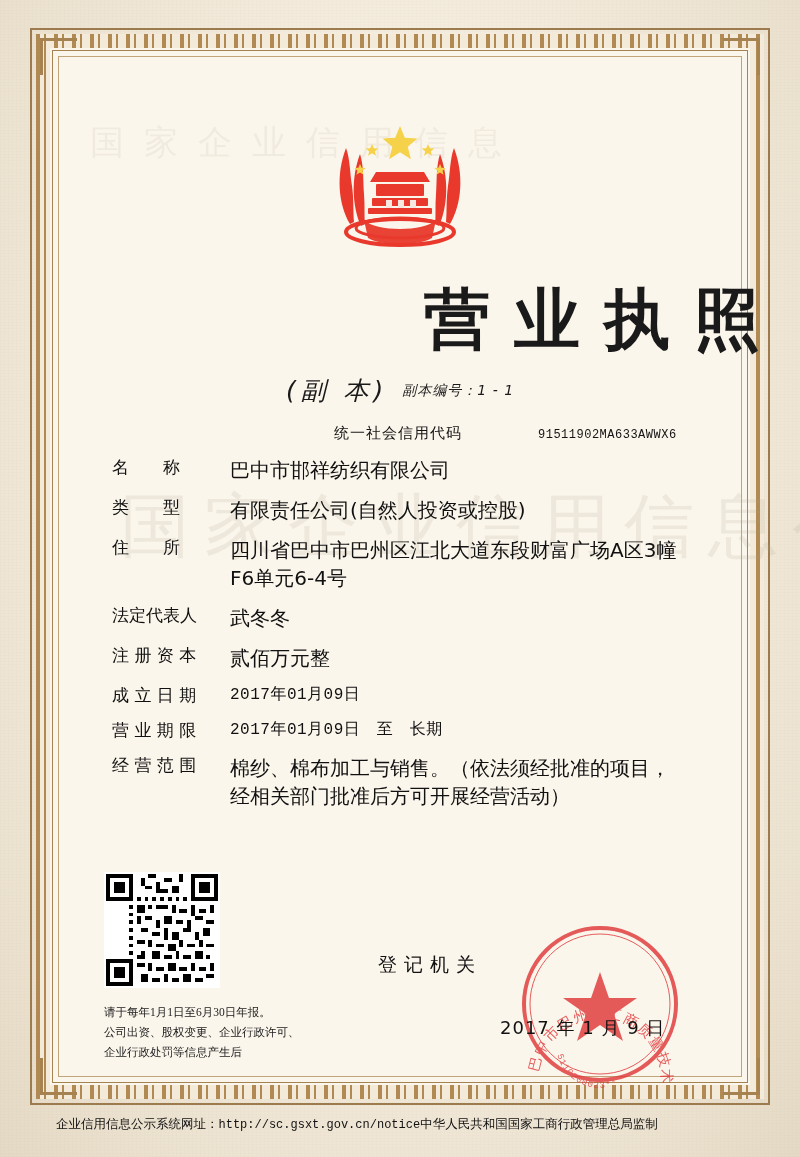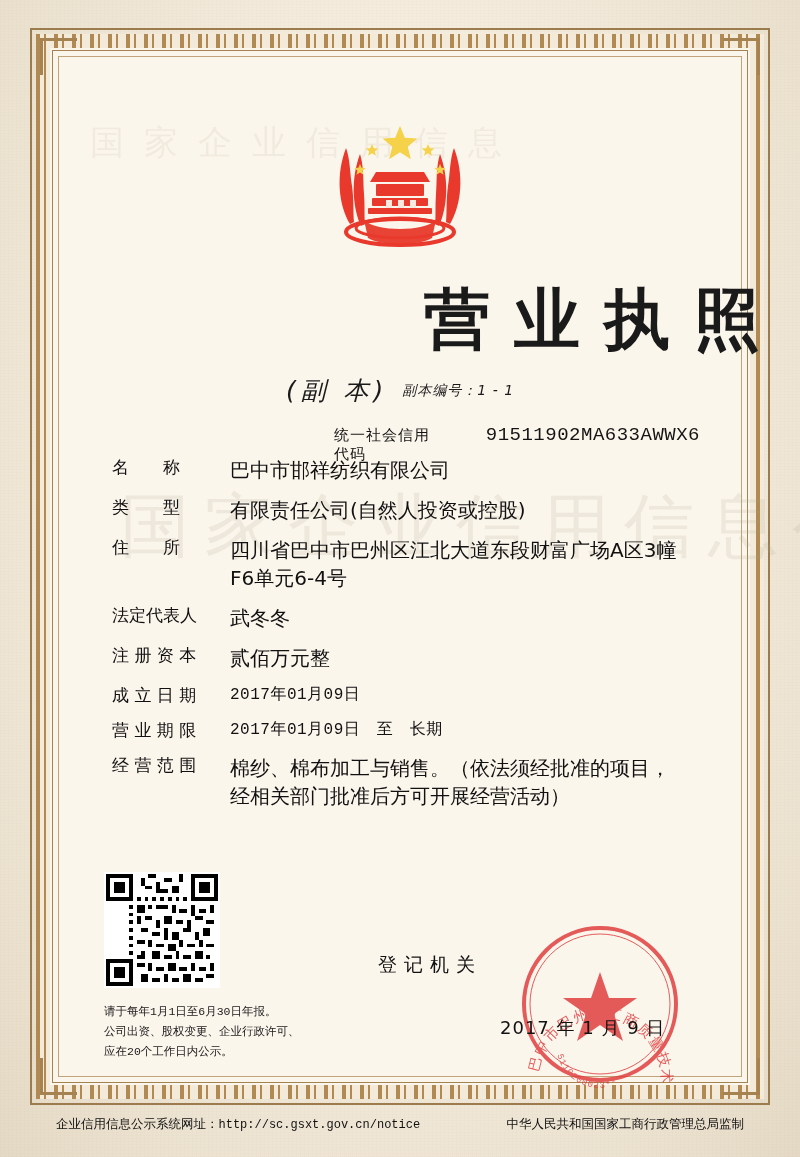--- a/index.html
+++ b/index.html
@@ -145,36 +145,36 @@
     letter-spacing: 1px;
     position: relative;
     top: -4px;
   }
 
   
   .credit-row {
     position: absolute;
     top: 424px;
     left: 112px;
-    right: 100px;
+    right: 112px;
     display: flex;
     align-items: baseline;
     font-family: "DejaVu Sans", sans-serif;
     font-size: 15px;
     color: #141414;
   }
   .credit-label {
     letter-spacing: 1px;
     font-weight: 500;
     margin-left: 222px;
   }
   .credit-value {
-    margin-left: 50px;
+    margin-left: 76px;
     font-family: "Liberation Mono", monospace;
-    font-size: 19px;
+    font-size: 12px;
     letter-spacing: 0.5px;
   }
 
   
   .fields {
     position: absolute;
     top: 456px;
     left: 112px;
     right: 100px;
   }
@@ -264,34 +264,33 @@
     height: 168px;
     opacity: 0.82;
     pointer-events: none;
   }
 
   
   .notice {
     position: absolute;
     left: 104px;
     top: 1002px;
-    font-family: Liberation Mono, monospace;
+    font-family: Liberation Serif, serif;
     font-size: 11.5px;
     line-height: 1.75;
     color: #1a1a1a;
   }
 
   
   .footer {
     position: absolute;
     left: 56px;
     right: 56px;
     bottom: 24px;
     display: flex;
-    justify-content: space-between;
     align-items: baseline;
     font-family: "DejaVu Sans", sans-serif;
     font-size: 12.5px;
     color: #111;
   }
   .footer .url { font-family: "Liberation Mono", monospace; font-size: 12px; }
 </style>
 </head>
 <body>
 
@@ -520,21 +519,21 @@
         <textPath href="#sealArcBottom" startOffset="8%">5110200023**</textPath>
       </text>
     </svg>
   </div>
 
   <div class="reg-date">2017 年  1 月  9 日</div>
 
   <div class="notice">
     <div>请于每年1月1日至6月30日年报。</div>
     <div>公司出资、股权变更、企业行政许可、</div>
-    <div>应在20个工作日内公示。</div>
+    <div>企业行政处罚等信息产生后</div>
   </div>
 
   <div class="footer">
     <div>
       <span>企业信用信息公示系统网址：</span><span class="url">http://sc.gsxt.gov.cn/notice</span>
     </div>
     <div>中华人民共和国国家工商行政管理总局监制</div>
   </div>
 
 </div>

